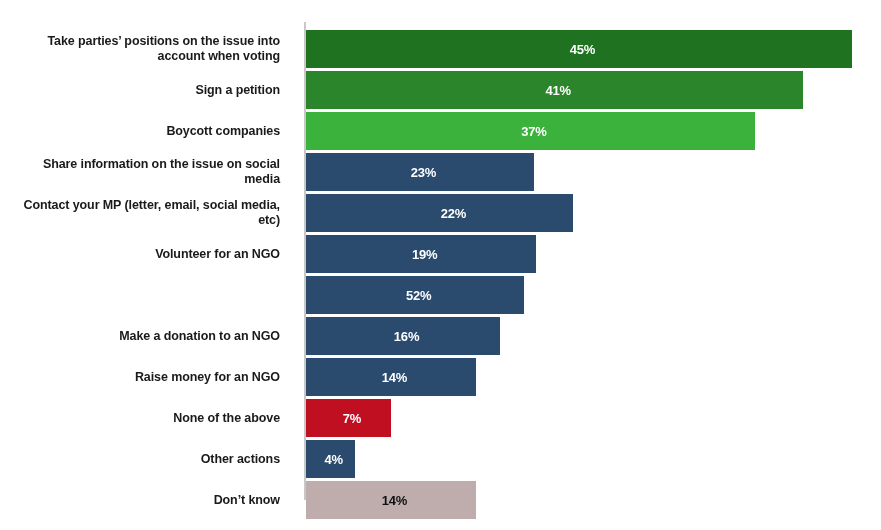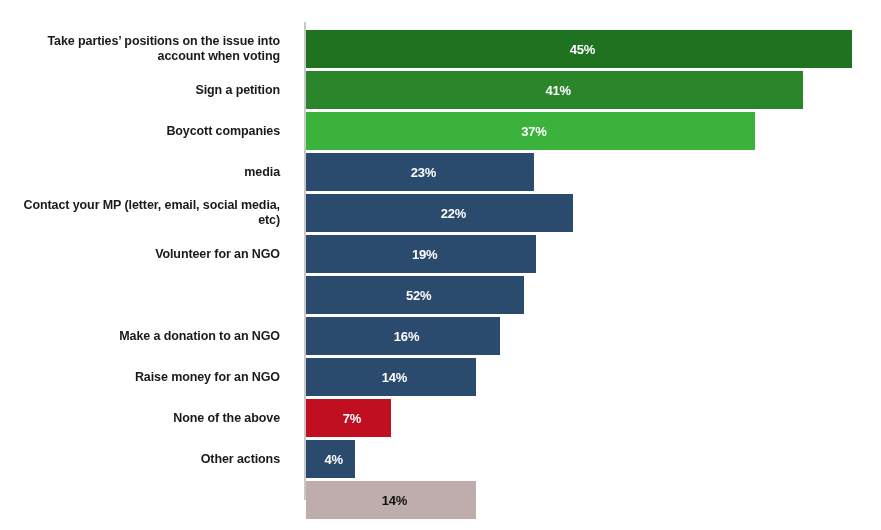--- a/index.html
+++ b/index.html
@@ -134,20 +134,21 @@
           <span>Boycott companies</span>
         </div>
         <div class="bar-track">
           <div class="bar" style="width: 448.81px; background: rgb(59, 178, 59);">
             <div class="bar-value value-light" style="color: rgb(255, 255, 255);">37%</div>
           </div>
         </div>
       </div>
       <div class="bar-row">
         <div class="row-label">
+          <span>Share information on the issue on social</span>
           <span>media</span>
         </div>
         <div class="bar-track">
           <div class="bar" style="width: 228px; background: rgb(42, 74, 110);">
             <div class="bar-value value-light" style="color: rgb(255, 255, 255);">23%</div>
           </div>
         </div>
       </div>
       <div class="bar-row">
         <div class="row-label">
@@ -211,20 +212,23 @@
         <div class="row-label">
           <span>Other actions</span>
         </div>
         <div class="bar-track">
           <div class="bar" style="width: 48.52px; background: rgb(42, 74, 110);">
             <div class="bar-value value-light" style="color: rgb(255, 255, 255);">4%</div>
           </div>
         </div>
       </div>
       <div class="bar-row">
+        <div class="row-label">
+          <span>Don’t know</span>
+        </div>
         <div class="bar-track">
           <div class="bar" style="width: 169.82px; background: rgb(191, 173, 173);">
             <div class="bar-value value-dark" style="color: rgb(17, 17, 17);">14%</div>
           </div>
         </div>
       </div>
     </div>
 
 </div>
 

